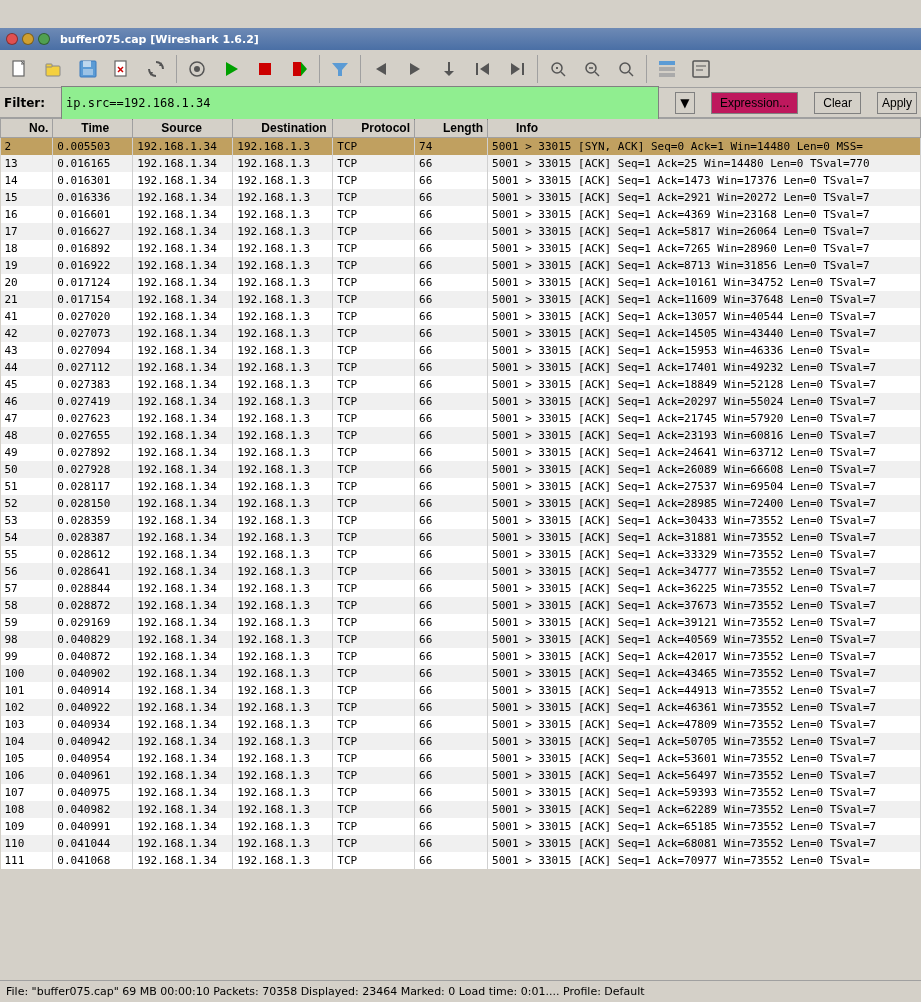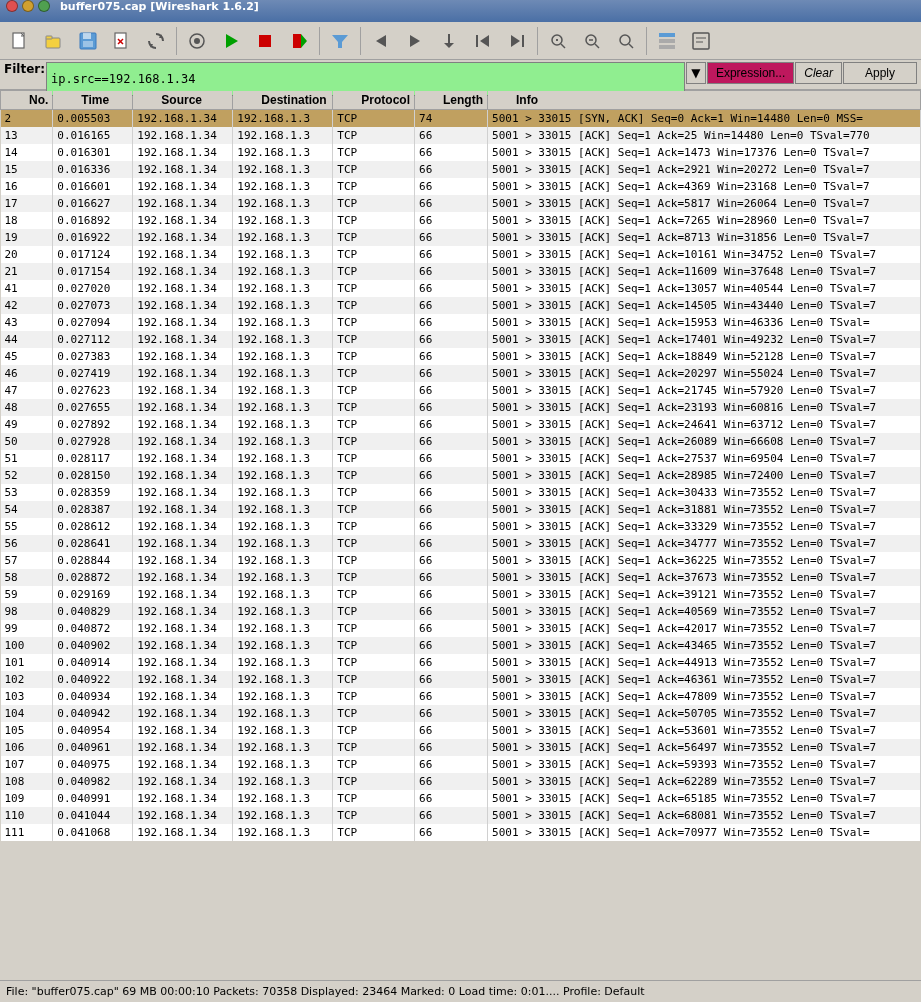--- a/index.html
+++ b/index.html
@@ -11,22 +11,24 @@
       width: 921px;
       height: 1002px;
       overflow: hidden;
     }
 
     
     .titlebar {
       background: linear-gradient(to bottom, #6e8ab5, #4a6fa5);
       height: 22px;
       display: flex;
+      align-items: center;
       padding: 0 6px;
       gap: 6px;
+      margin-top: 28px;
     }
     .titlebar-buttons {
       display: flex;
       gap: 4px;
     }
     .titlebar-btn {
       width: 12px; height: 12px;
       border-radius: 50%;
       border: 1px solid rgba(0,0,0,0.4);
       display: inline-block;
@@ -60,22 +62,23 @@
       width: 1px; height: 28px;
       background: #a0a0a0;
       margin: 0 2px;
     }
 
     
     .filterbar {
       background: #d4d0c8;
       height: 30px;
       display: flex;
+      align-items: center;
       padding: 2px 4px;
-      gap: 1px;
+      gap: 16px;
       border-bottom: 1px solid #a0a0a0;
     }
     .filter-label {
       font-size: 12px;
       font-weight: bold;
     }
     .filter-input {
       flex: 1;
       height: 22px;
       background: #90ee90;
@@ -99,25 +102,24 @@
       cursor: pointer;
       font-size: 12px;
     }
     .filter-clear-btn {
       height: 22px;
       padding: 0 8px;
       background: #d4d0c8;
       border: 1px solid #808080;
       cursor: pointer;
       font-size: 12px;
-      font-style: italic;
     }
     .filter-apply-btn {
       height: 22px;
-      padding: 0 21px;
+      padding: 0 4px;
       background: #d4d0c8;
       border: 1px solid #808080;
       cursor: pointer;
       font-size: 12px;
     }
 
     
     .packet-table {
       width: 100%;
       border-collapse: collapse;

